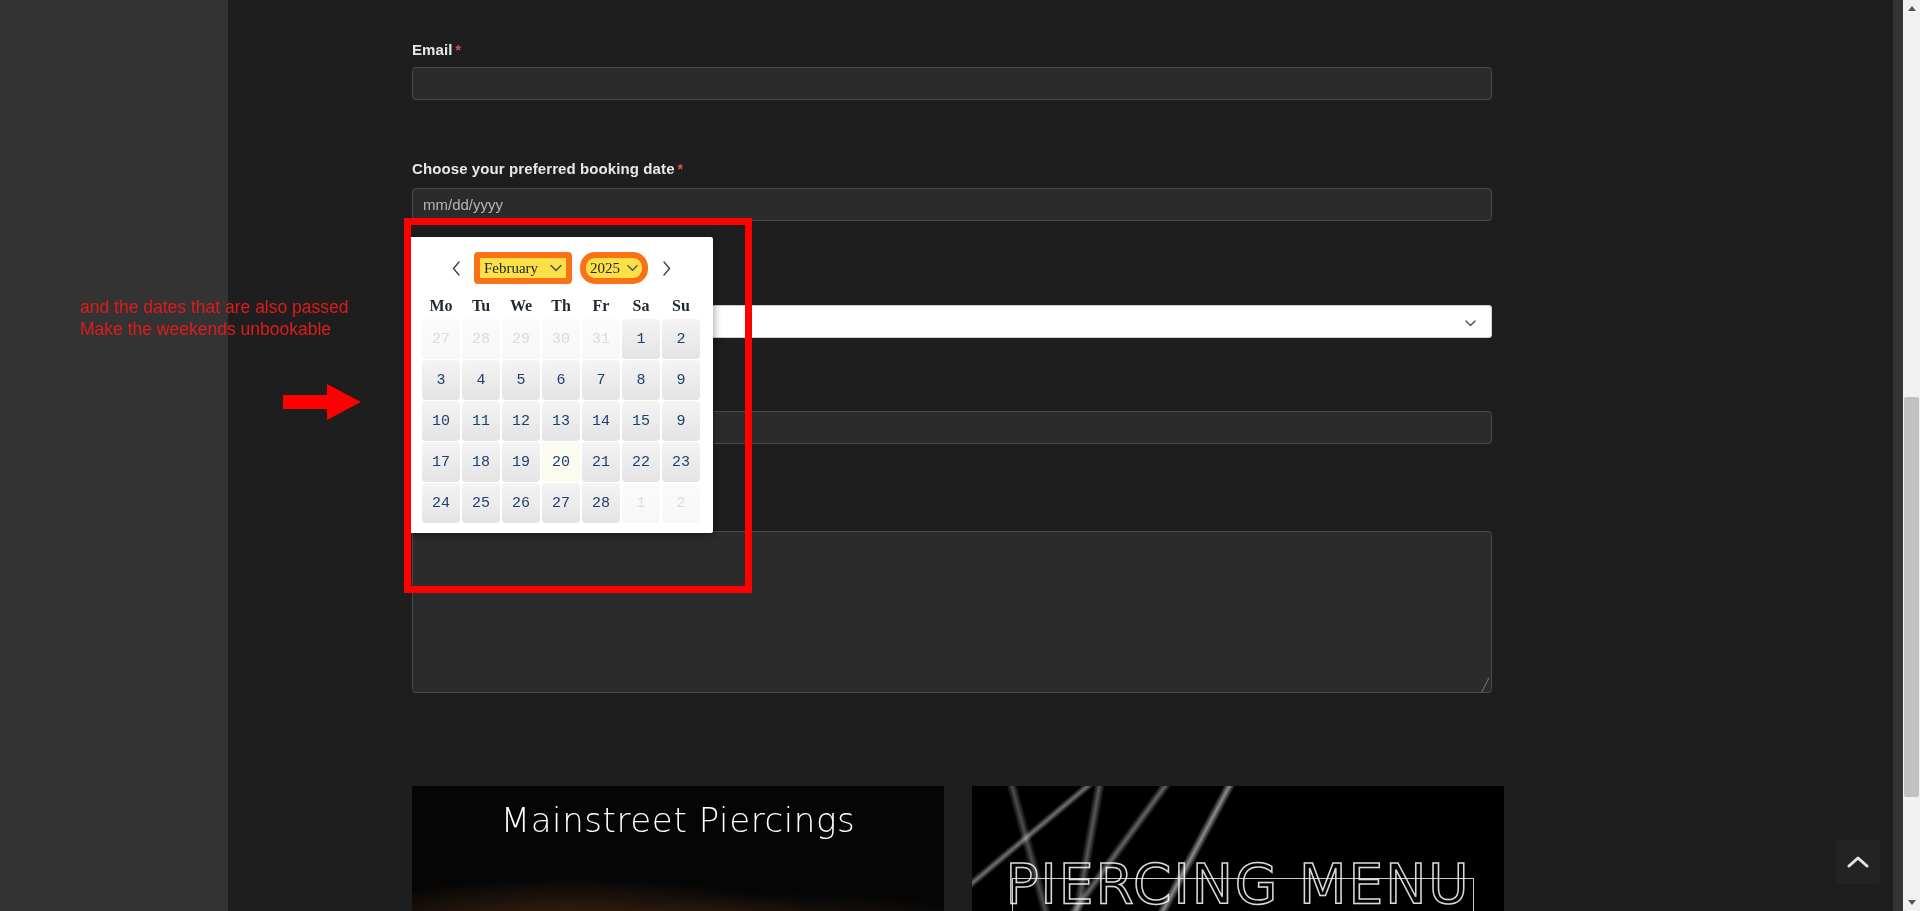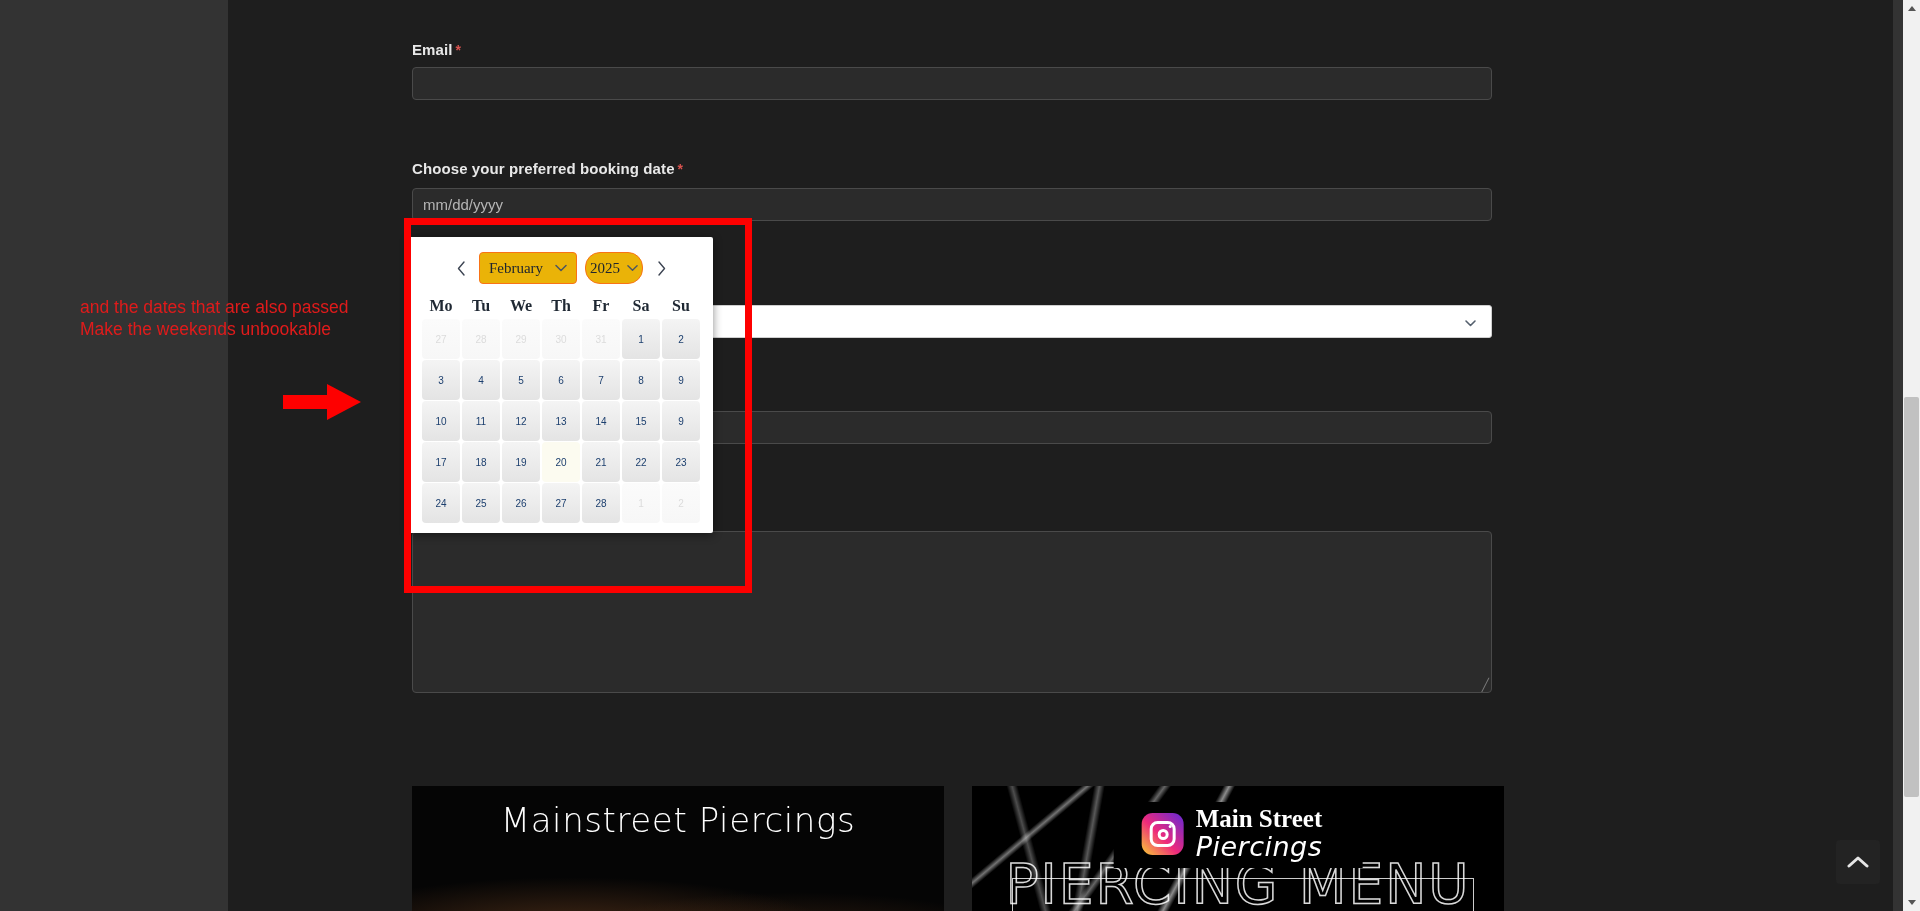--- a/index.html
+++ b/index.html
@@ -139,23 +139,23 @@
     color: #3c4452;
     cursor: pointer;
     background: none;
     border: none;
     padding: 0;
   }
   .dp-nav svg { display: block; }
 
   .dp-select {
     height: 32px;
-    border: 1px solid #f97316;
+    border: 6px solid #f97316;
     border-radius: 4px;
-    background: #eab308;
+    background: #fde047;
     color: #20262e;
     font-family: "Liberation Serif", serif;
     font-size: 15px;
     display: flex;
     align-items: center;
     justify-content: center;
     gap: 12px;
     padding: 0 28px;
     cursor: pointer;
     position: relative;
@@ -185,25 +185,25 @@
     justify-content: center;
     row-gap: 1px;
   }
   .dp-day {
     width: 38px;
     height: 40px;
     margin: 0 1px;
     display: flex;
     align-items: center;
     justify-content: center;
-    font-size: 10px;
+    font-size: 15px;
     color: #1c3f6e;
     background: linear-gradient(180deg, #f4f4f4 0%, #ececec 50%, #e4e4e4 100%);
     border-radius: 4px;
-    font-family: Liberation Sans, sans-serif;
+    font-family: Liberation Mono, monospace;
     cursor: pointer;
     user-select: none;
   }
   .dp-day.other-month {
     color: #dcdcdc;
     background: linear-gradient(180deg, #fbfbfb 0%, #f7f7f7 100%);
   }
   .dp-day.today {
     background: #fcfbf0;
     color: #1c3f6e;
@@ -503,32 +503,20 @@
   <div class="gallery">
 
     <div class="gal-card gal-left">
       <div class="gal-left-title">Mainstreet Piercings</div>
     </div>
 
     <div class="gal-card gal-right">
       <div class="streaks"></div>
       <div class="menu-frame"></div>
       <div class="menu-outline">PIERCING MENU</div>
-      <div class="ig-block">
-        <div class="ig-icon">
-          <div class="sq">
-              <div class="circ"></div>
-              <div class="dot"></div>
-            </div>
-        </div>
-        <div>
-          <div class="ig-name1">Main Street</div>
-          <div class="ig-name2">Piercings</div>
-        </div>
-      </div>
     </div>
   </div>
 
   <button id="scroll-top">
     <svg width="22" height="14" viewBox="0 0 22 14" fill="none">
       <path d="M2 11 L11 3 L20 11" stroke="#e6e6e6" stroke-width="3" stroke-linecap="round" stroke-linejoin="round"></path>
     </svg>
   </button>
 
   <div id="scrollbar-track"></div>

